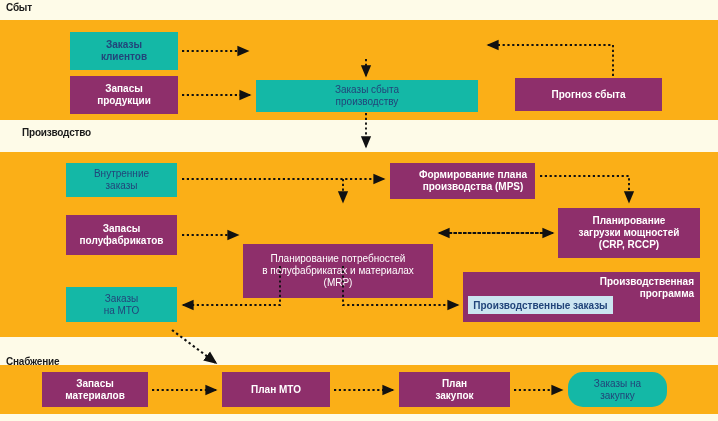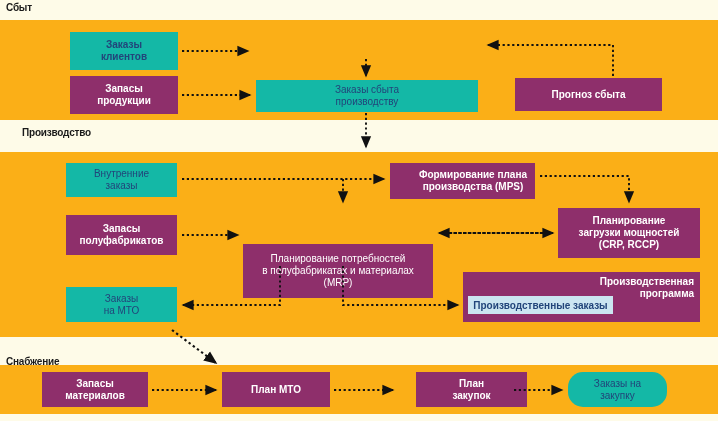--- a/index.html
+++ b/index.html
@@ -172,21 +172,21 @@
 
   <div class="band" style="top:365px;height:49px;"></div>
 
   <div class="node purple" style="left:42px;top:372px;width:106px;height:35px;">
     <span class="txt">Запасы
 материалов</span>
   </div>
   <div class="node purple" style="left:222px;top:372px;width:108px;height:35px;">
     <span class="txt">План МТО</span>
   </div>
-  <div class="node purple" style="left:399px;top:372px;width:111px;height:35px;margin-left:17px;">
+  <div class="node purple" style="left:399px;top:372px;width:111px;height:35px;">
     <span class="txt">План
 закупок</span>
   </div>
   <div class="node blue plain" style="left:568px;top:372px;width:99px;height:35px;border-radius:15px;">
     <span class="txt">Заказы на
 закупку</span>
   </div>
 
   <svg class="edges" viewBox="0 0 718 421">
     <defs>

